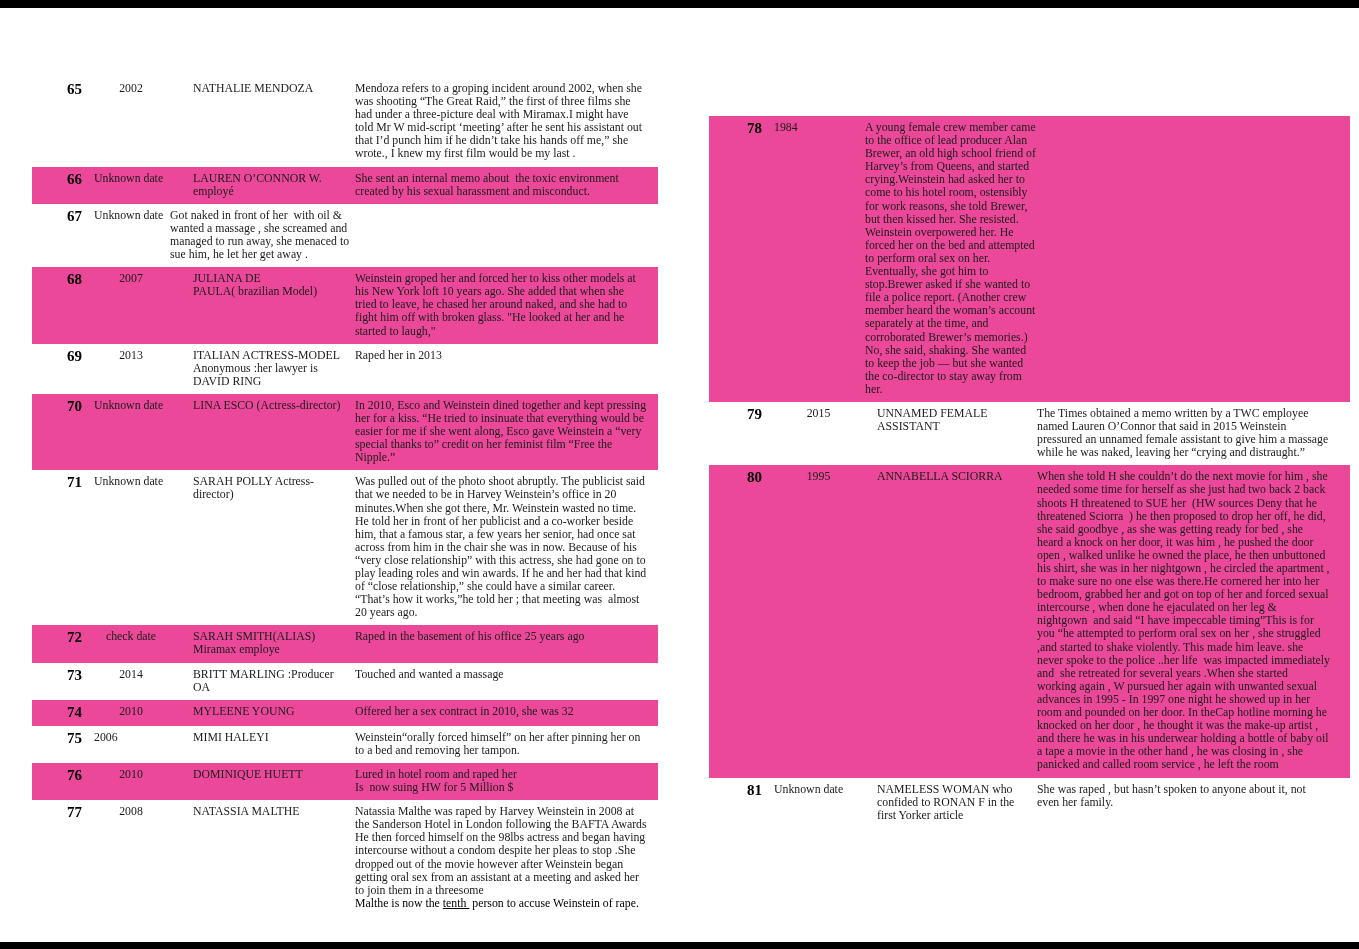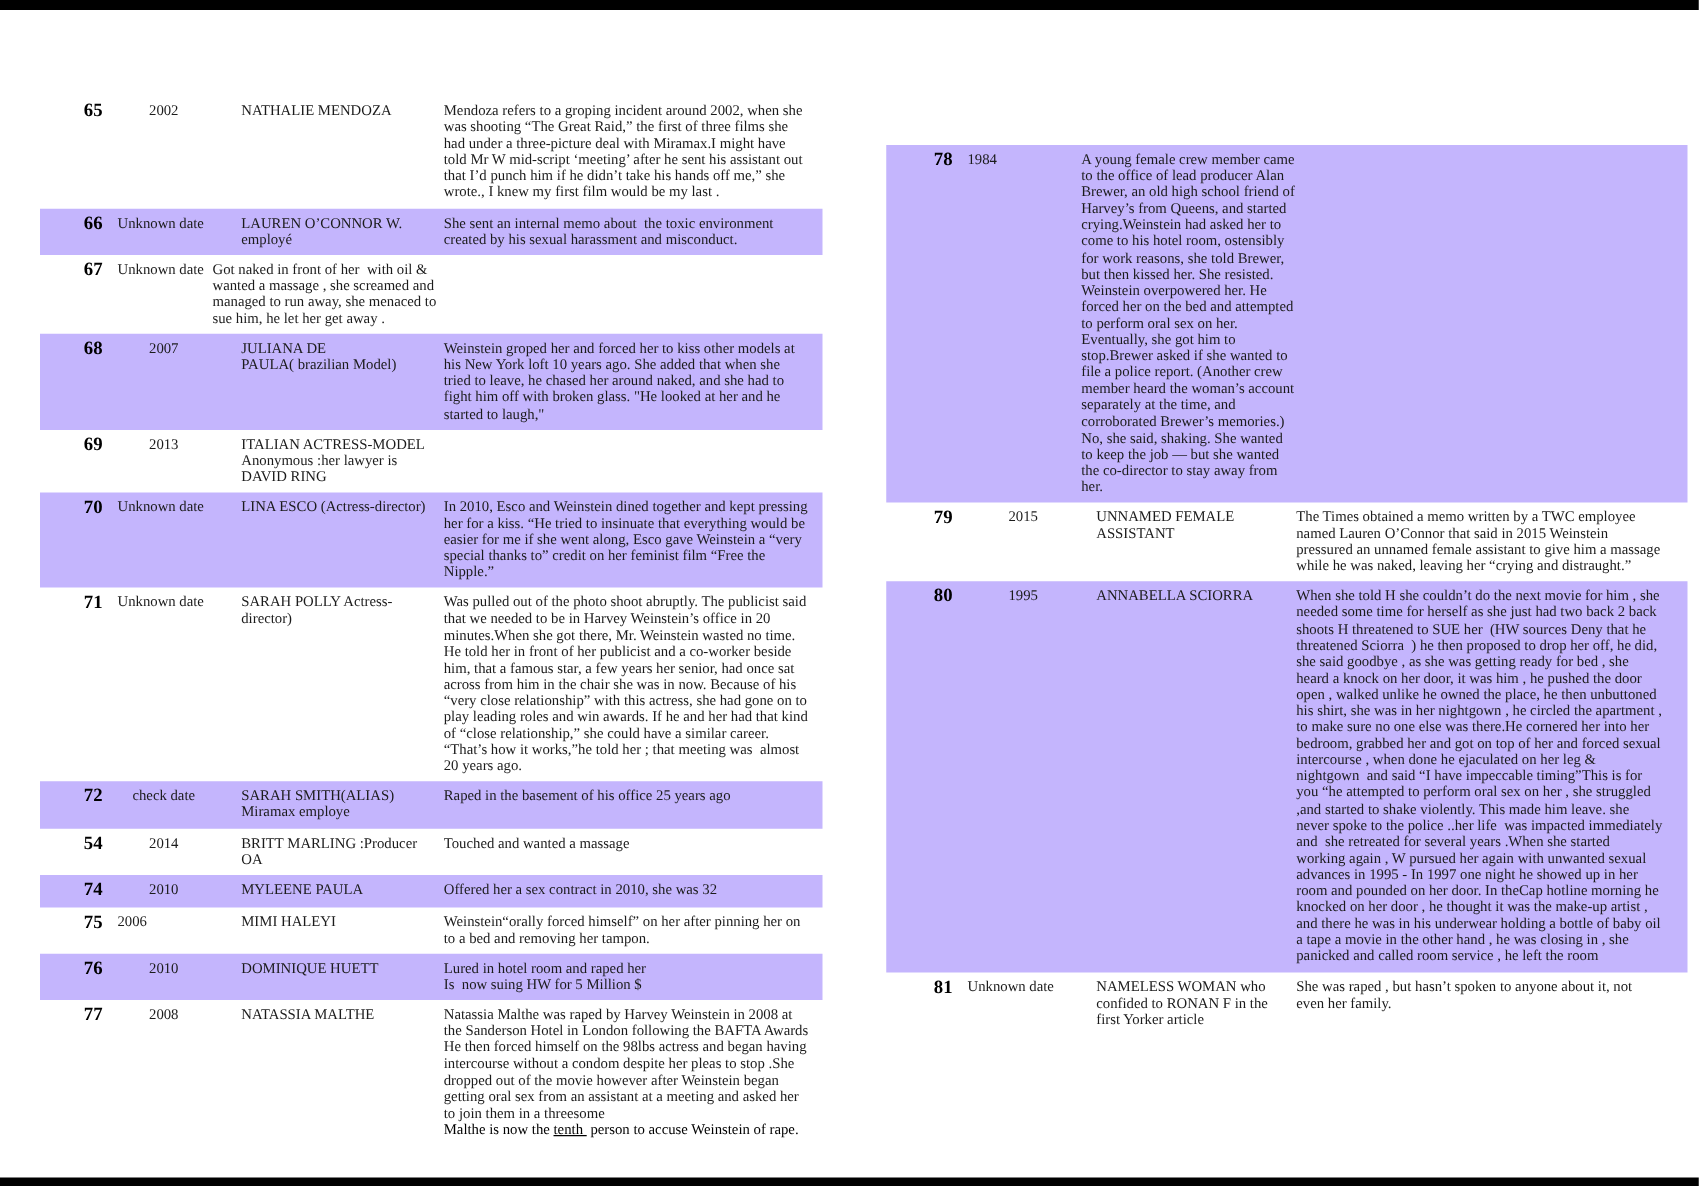--- a/index.html
+++ b/index.html
@@ -11,21 +11,21 @@
   }
   .bar{position:absolute;left:0;width:1359px;background:#000;}
   .bar-top{top:0;height:8px;}
   .bar-bottom{top:942px;height:7px;}
   .tbl{position:absolute;}
   #tbl-left{left:32px;top:77px;width:626px;}
   #tbl-right{left:709px;top:116px;width:641px;}
   .row{display:grid;padding:5px 0 6px 0;}
   #tbl-left  .row{grid-template-columns:60px 78px 185px 293px;}
   #tbl-right .row{grid-template-columns:63px 93px 172px 293px;}
-  .row.shaded{background:#c4b5fd;}
+  .row.shaded{background:#ec4899;}
   .cell{font-size:11.8px;line-height:13.1px;}
   .num{
     font-size:15px;line-height:15px;font-weight:bold;color:#000;
     text-align:right;padding-right:10px;
   }
   .date{text-align:center;white-space:pre;}
   .date.left{text-align:left;padding-left:2px;}
   .name{padding-left:23px;white-space:pre;}
   #tbl-right .name{padding-left:12px;}
   .desc{white-space:pre-wrap;}
@@ -62,20 +62,21 @@
       <div class="cell name">JULIANA DE
 PAULA( brazilian Model)</div>
       <div class="cell desc">Weinstein groped her and forced her to kiss other models at his New York loft 10 years ago. She added that when she tried to leave, he chased her around naked, and she had to fight him off with broken glass. "He looked at her and he started to laugh,"</div>
     </div>
     <div class="row">
       <div class="cell num">69</div>
       <div class="cell date">2013</div>
       <div class="cell name">ITALIAN ACTRESS-MODEL
 Anonymous :her lawyer is
 DAVID RING</div>
+      <div class="cell desc">Raped her in 2013</div>
     </div>
     <div class="row shaded">
       <div class="cell num">70</div>
       <div class="cell date left">Unknown date</div>
       <div class="cell name">LINA ESCO (Actress-director)</div>
       <div class="cell desc">In 2010, Esco and Weinstein dined together and kept pressing her for a kiss. “He tried to insinuate that everything would be easier for me if she went along, Esco gave Weinstein a “very special thanks to” credit on her feminist film “Free the Nipple.”</div>
     </div>
     <div class="row">
       <div class="cell num">71</div>
       <div class="cell date left">Unknown date</div>
@@ -84,30 +85,30 @@
       <div class="cell desc">Was pulled out of the photo shoot abruptly. The publicist said that we needed to be in Harvey Weinstein’s office in 20 minutes.When she got there, Mr. Weinstein wasted no time. He told her in front of her publicist and a co-worker beside him, that a famous star, a few years her senior, had once sat across from him in the chair she was in now. Because of his “very close relationship” with this actress, she had gone on to play leading roles and win awards. If he and her had that kind of “close relationship,” she could have a similar career. “That’s how it works,”he told her ; that meeting was  almost 20 years ago.</div>
     </div>
     <div class="row shaded">
       <div class="cell num">72</div>
       <div class="cell date">check date</div>
       <div class="cell name">SARAH SMITH(ALIAS)
 Miramax employe</div>
       <div class="cell desc">Raped in the basement of his office 25 years ago</div>
     </div>
     <div class="row">
-      <div class="cell num">54</div>
+      <div class="cell num">73</div>
       <div class="cell date">2014</div>
       <div class="cell name">BRITT MARLING :Producer
 OA</div>
       <div class="cell desc">Touched and wanted a massage</div>
     </div>
     <div class="row shaded">
       <div class="cell num">74</div>
       <div class="cell date">2010</div>
-      <div class="cell name">MYLEENE PAULA</div>
+      <div class="cell name">MYLEENE YOUNG</div>
       <div class="cell desc">Offered her a sex contract in 2010, she was 32</div>
     </div>
     <div class="row">
       <div class="cell num">75</div>
       <div class="cell date left">2006</div>
       <div class="cell name">MIMI HALEYI</div>
       <div class="cell desc">Weinstein“orally forced himself” on her after pinning her on to a bed and removing her tampon.</div>
     </div>
     <div class="row shaded">
       <div class="cell num">76</div>

